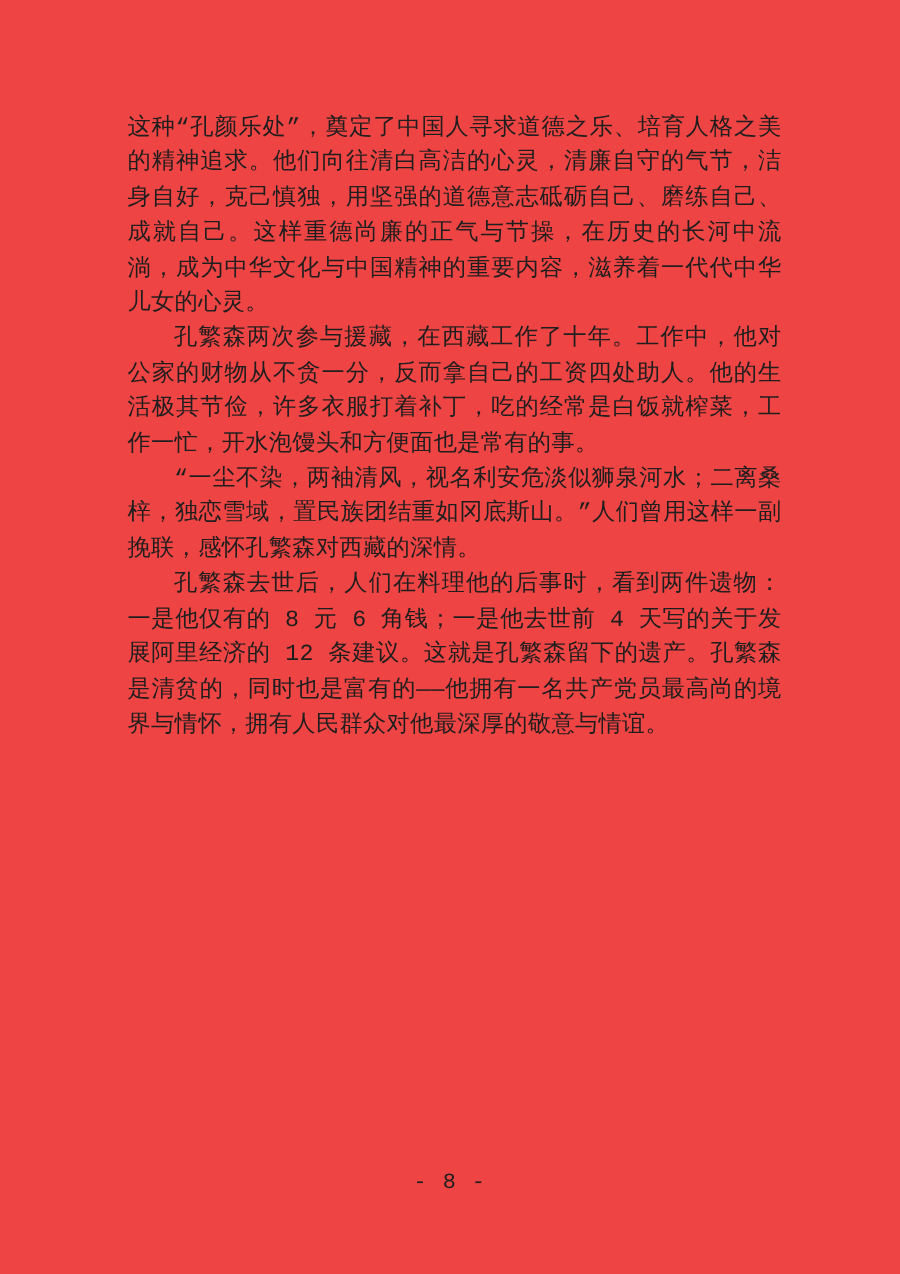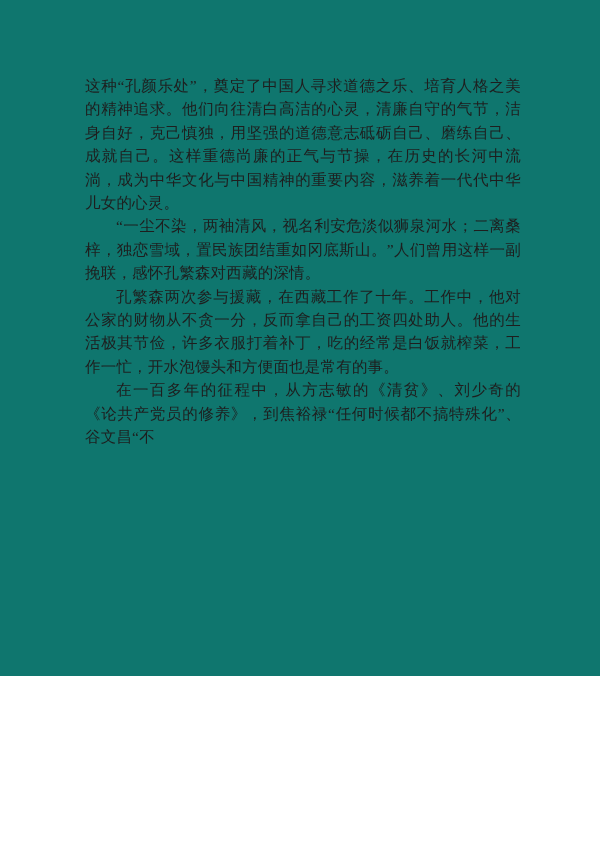--- a/index.html
+++ b/index.html
@@ -3,25 +3,25 @@
 <meta charset="utf-8">
 <style>
   html, body {
     margin: 0;
     padding: 0;
     background: #ffffff;
   }
   .page {
     position: relative;
     width: 600px;
-    height: 676px;
-    background: #0f766e;
+    height: 849px;
+    background: #ef4444;
     box-sizing: border-box;
     overflow: hidden;
-    font-family: Liberation Serif, serif;
+    font-family: Liberation Mono, monospace;
   }
   .doc-body {
     position: absolute;
     top: 74px;
     left: 85px;
     width: 436px;
     color: #1e1e1e;
   }
   .para {
     margin: 0;
@@ -45,18 +45,18 @@
     color: #1e1e1e;
     letter-spacing: 1px;
   }
 </style>
 </head>
 <body>
 
 <div class="page">
   <div class="doc-body">
     <p class="para">这种“孔颜乐处”，奠定了中国人寻求道德之乐、培育人格之美的精神追求。他们向往清白高洁的心灵，清廉自守的气节，洁身自好，克己慎独，用坚强的道德意志砥砺自己、磨练自己、成就自己。这样重德尚廉的正气与节操，在历史的长河中流淌，成为中华文化与中国精神的重要内容，滋养着一代代中华儿女的心灵。</p>
+    <p class="para indent">孔繁森两次参与援藏，在西藏工作了十年。工作中，他对公家的财物从不贪一分，反而拿自己的工资四处助人。他的生活极其节俭，许多衣服打着补丁，吃的经常是白饭就榨菜，工作一忙，开水泡馒头和方便面也是常有的事。</p>
     <p class="para indent">“一尘不染，两袖清风，视名利安危淡似狮泉河水；二离桑梓，独恋雪域，置民族团结重如冈底斯山。”人们曾用这样一副挽联，感怀孔繁森对西藏的深情。</p>
-    <p class="para indent">孔繁森两次参与援藏，在西藏工作了十年。工作中，他对公家的财物从不贪一分，反而拿自己的工资四处助人。他的生活极其节俭，许多衣服打着补丁，吃的经常是白饭就榨菜，工作一忙，开水泡馒头和方便面也是常有的事。</p>
-    <p class="para indent">在一百多年的征程中，从方志敏的《清贫》、刘少奇的《论共产党员的修养》，到焦裕禄“任何时候都不搞特殊化”、谷文昌“不</p>
+    <p class="para indent">孔繁森去世后，人们在料理他的后事时，看到两件遗物：一是他仅有的 8 元 6 角钱；一是他去世前 4 天写的关于发展阿里经济的 12 条建议。这就是孔繁森留下的遗产。孔繁森是清贫的，同时也是富有的——他拥有一名共产党员最高尚的境界与情怀，拥有人民群众对他最深厚的敬意与情谊。</p>
   </div>
   <div class="page-footer">- 8 -</div>
 </div>
 
 </body></html>

